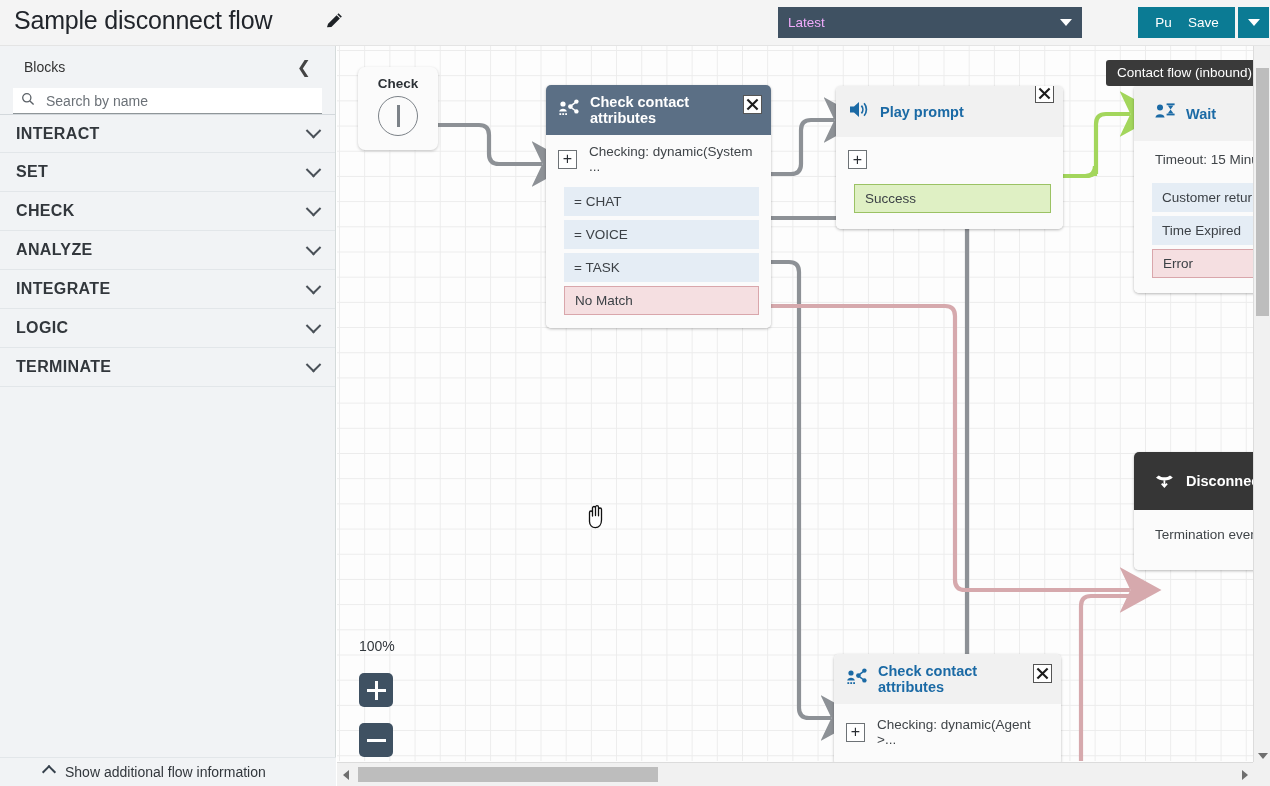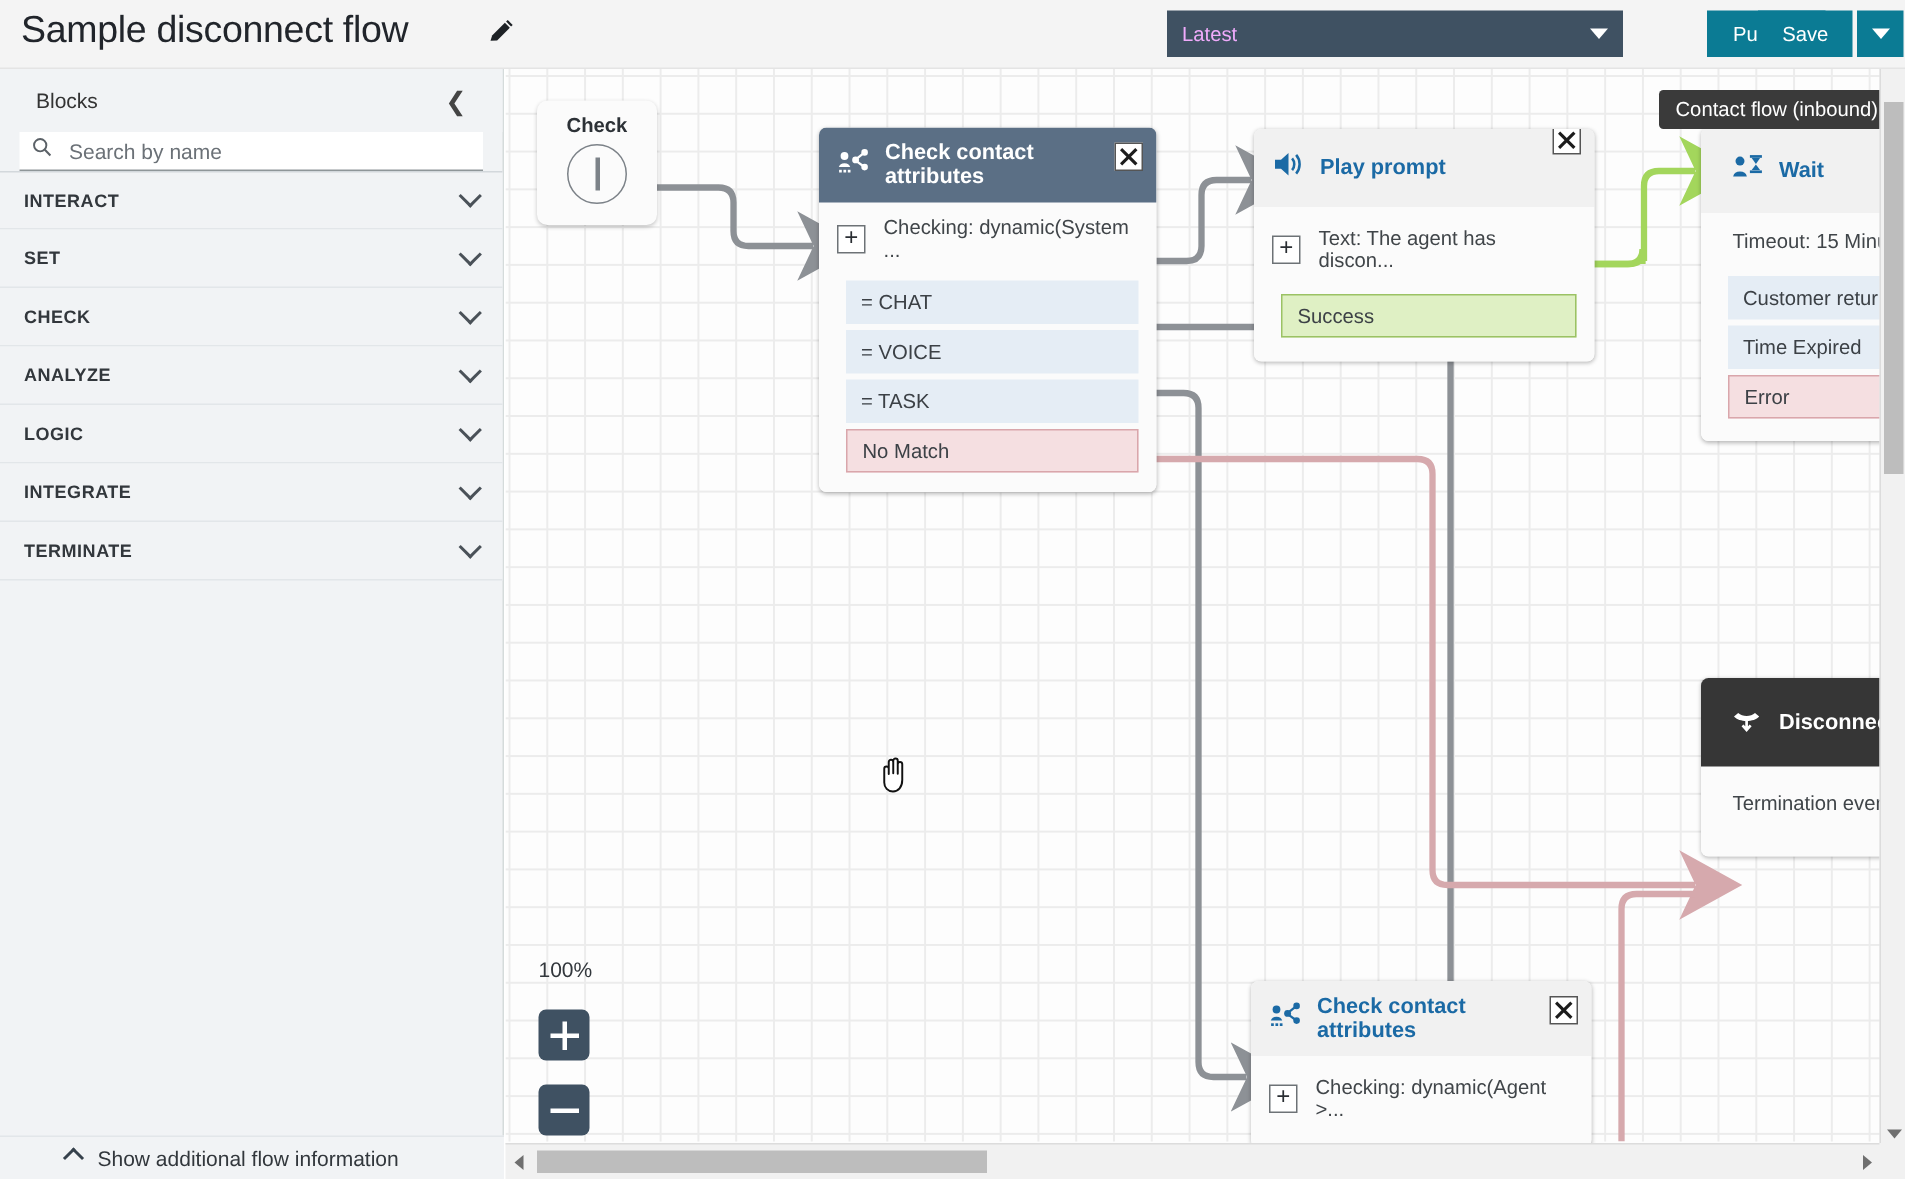--- a/index.html
+++ b/index.html
@@ -109,21 +109,21 @@
   .cat-row {
     height: 39px;
     display: flex; align-items: center;
     padding: 0 16px;
     border-bottom: 1px solid #e2e6e9;
     cursor: pointer;
     background: #f1f3f5;
   }
   .cat-row:first-of-type { border-top: 1px solid #d3d8dc; }
   .cat-row .cat-label {
-    font-size: 12px; font-weight: bold; color: #32373c;
+    font-size: 16px; font-weight: bold; color: #32373c;
     letter-spacing: 0.35px;
   }
   .cat-row .chev {
     margin-left: auto;
     width: 11px; height: 11px;
     border-right: 2px solid #4a5158;
     border-bottom: 2px solid #4a5158;
     transform: rotate(45deg) translate(-2px,-2px);
   }
   #show-additional {
@@ -391,25 +391,25 @@
     </div>
     <div class="cat-row">
       <span class="cat-label">CHECK</span>
       <span class="chev"></span>
     </div>
     <div class="cat-row">
       <span class="cat-label">ANALYZE</span>
       <span class="chev"></span>
     </div>
     <div class="cat-row">
+      <span class="cat-label">INTEGRATE</span>
+      <span class="chev"></span>
+    </div>
+    <div class="cat-row">
       <span class="cat-label">LOGIC</span>
-      <span class="chev"></span>
-    </div>
-    <div class="cat-row">
-      <span class="cat-label">INTEGRATE</span>
       <span class="chev"></span>
     </div>
     <div class="cat-row">
       <span class="cat-label">TERMINATE</span>
       <span class="chev"></span>
     </div>
   </div>
 
   <div id="show-additional">
     <span class="uparrow"></span>
@@ -531,21 +531,20 @@
         <span class="node-close" style="top:-2px">
           <svg width="13" height="13" viewBox="0 0 13 13">
             <line x1="1.4" y1="1.4" x2="11.6" y2="11.6" stroke="#1c1c1c" stroke-width="2.1"></line>
             <line x1="11.6" y1="1.4" x2="1.4" y2="11.6" stroke="#1c1c1c" stroke-width="2.1"></line>
           </svg>
         </span>
       </div>
       <div class="node-body">
         <div class="node-param" style="padding-top:13px;padding-bottom:11px">
           <span class="plusbox">+</span>
-          <span>Text: The agent has discon...</span>
         </div>
         <div class="port green">
           <span>Success</span>
         </div>
         <div style="height:12px"></div>
       </div>
     </div>
   </div>
 
   <div class="node" id="node-wait">

